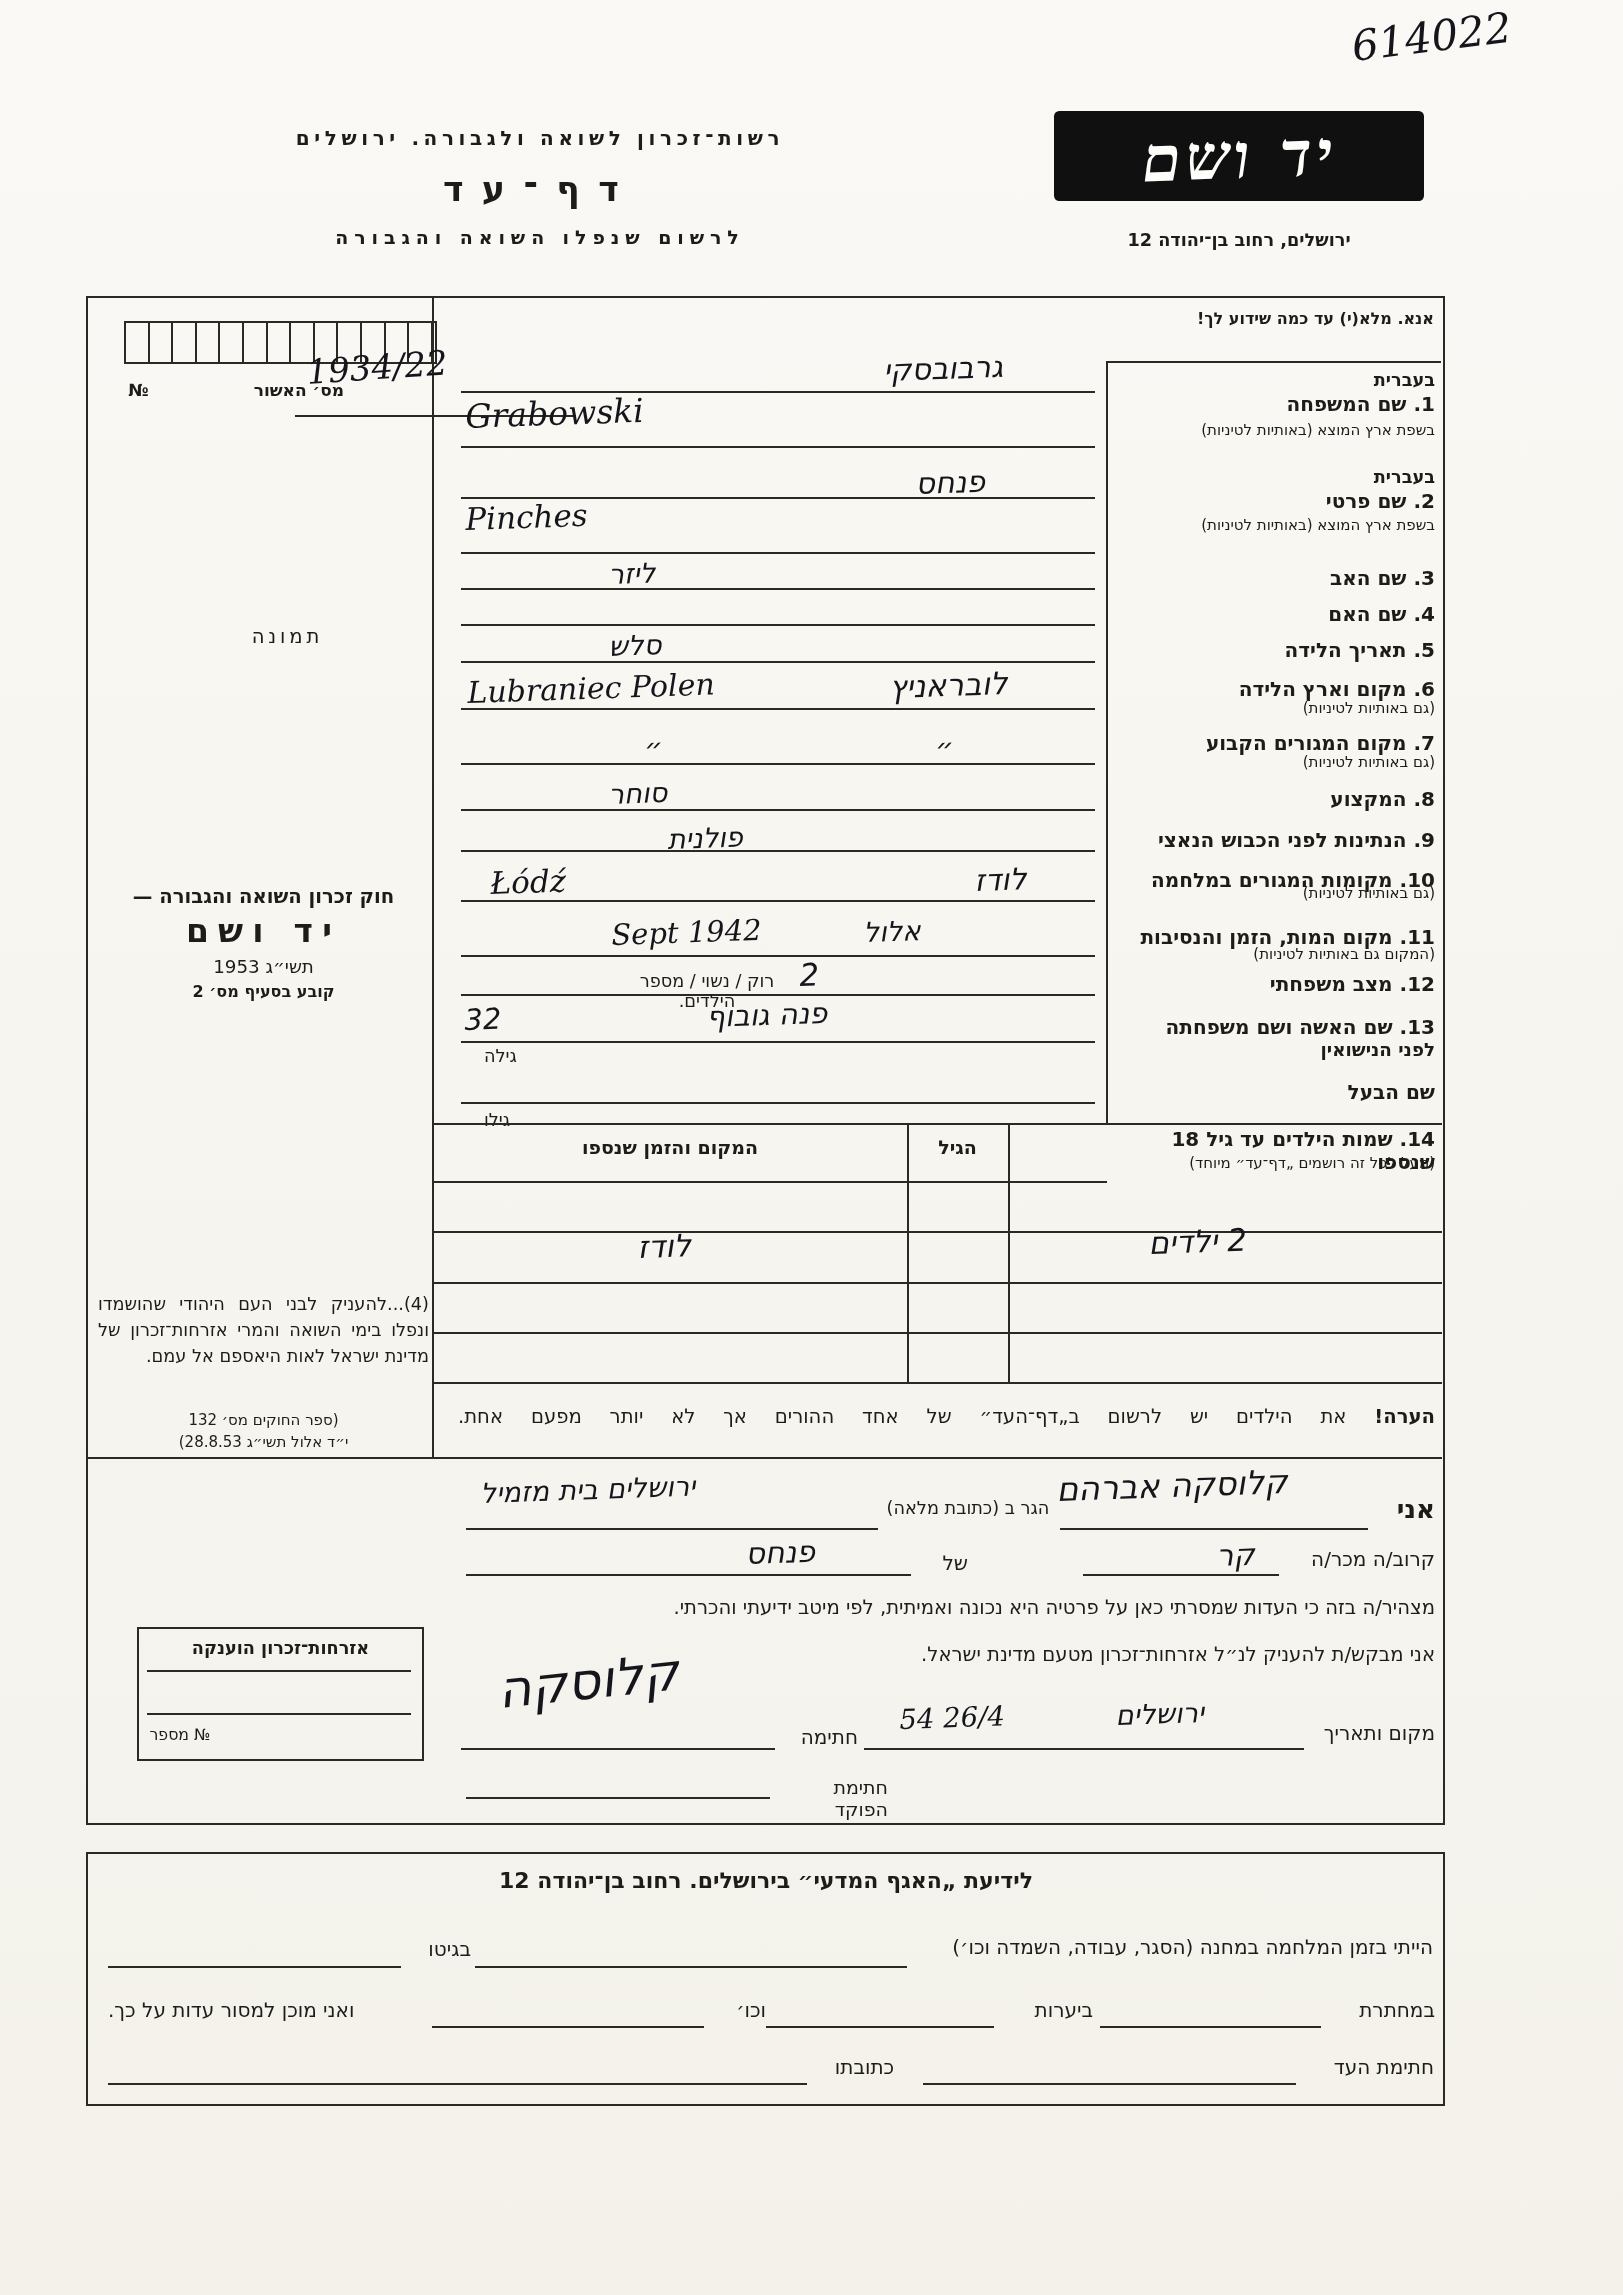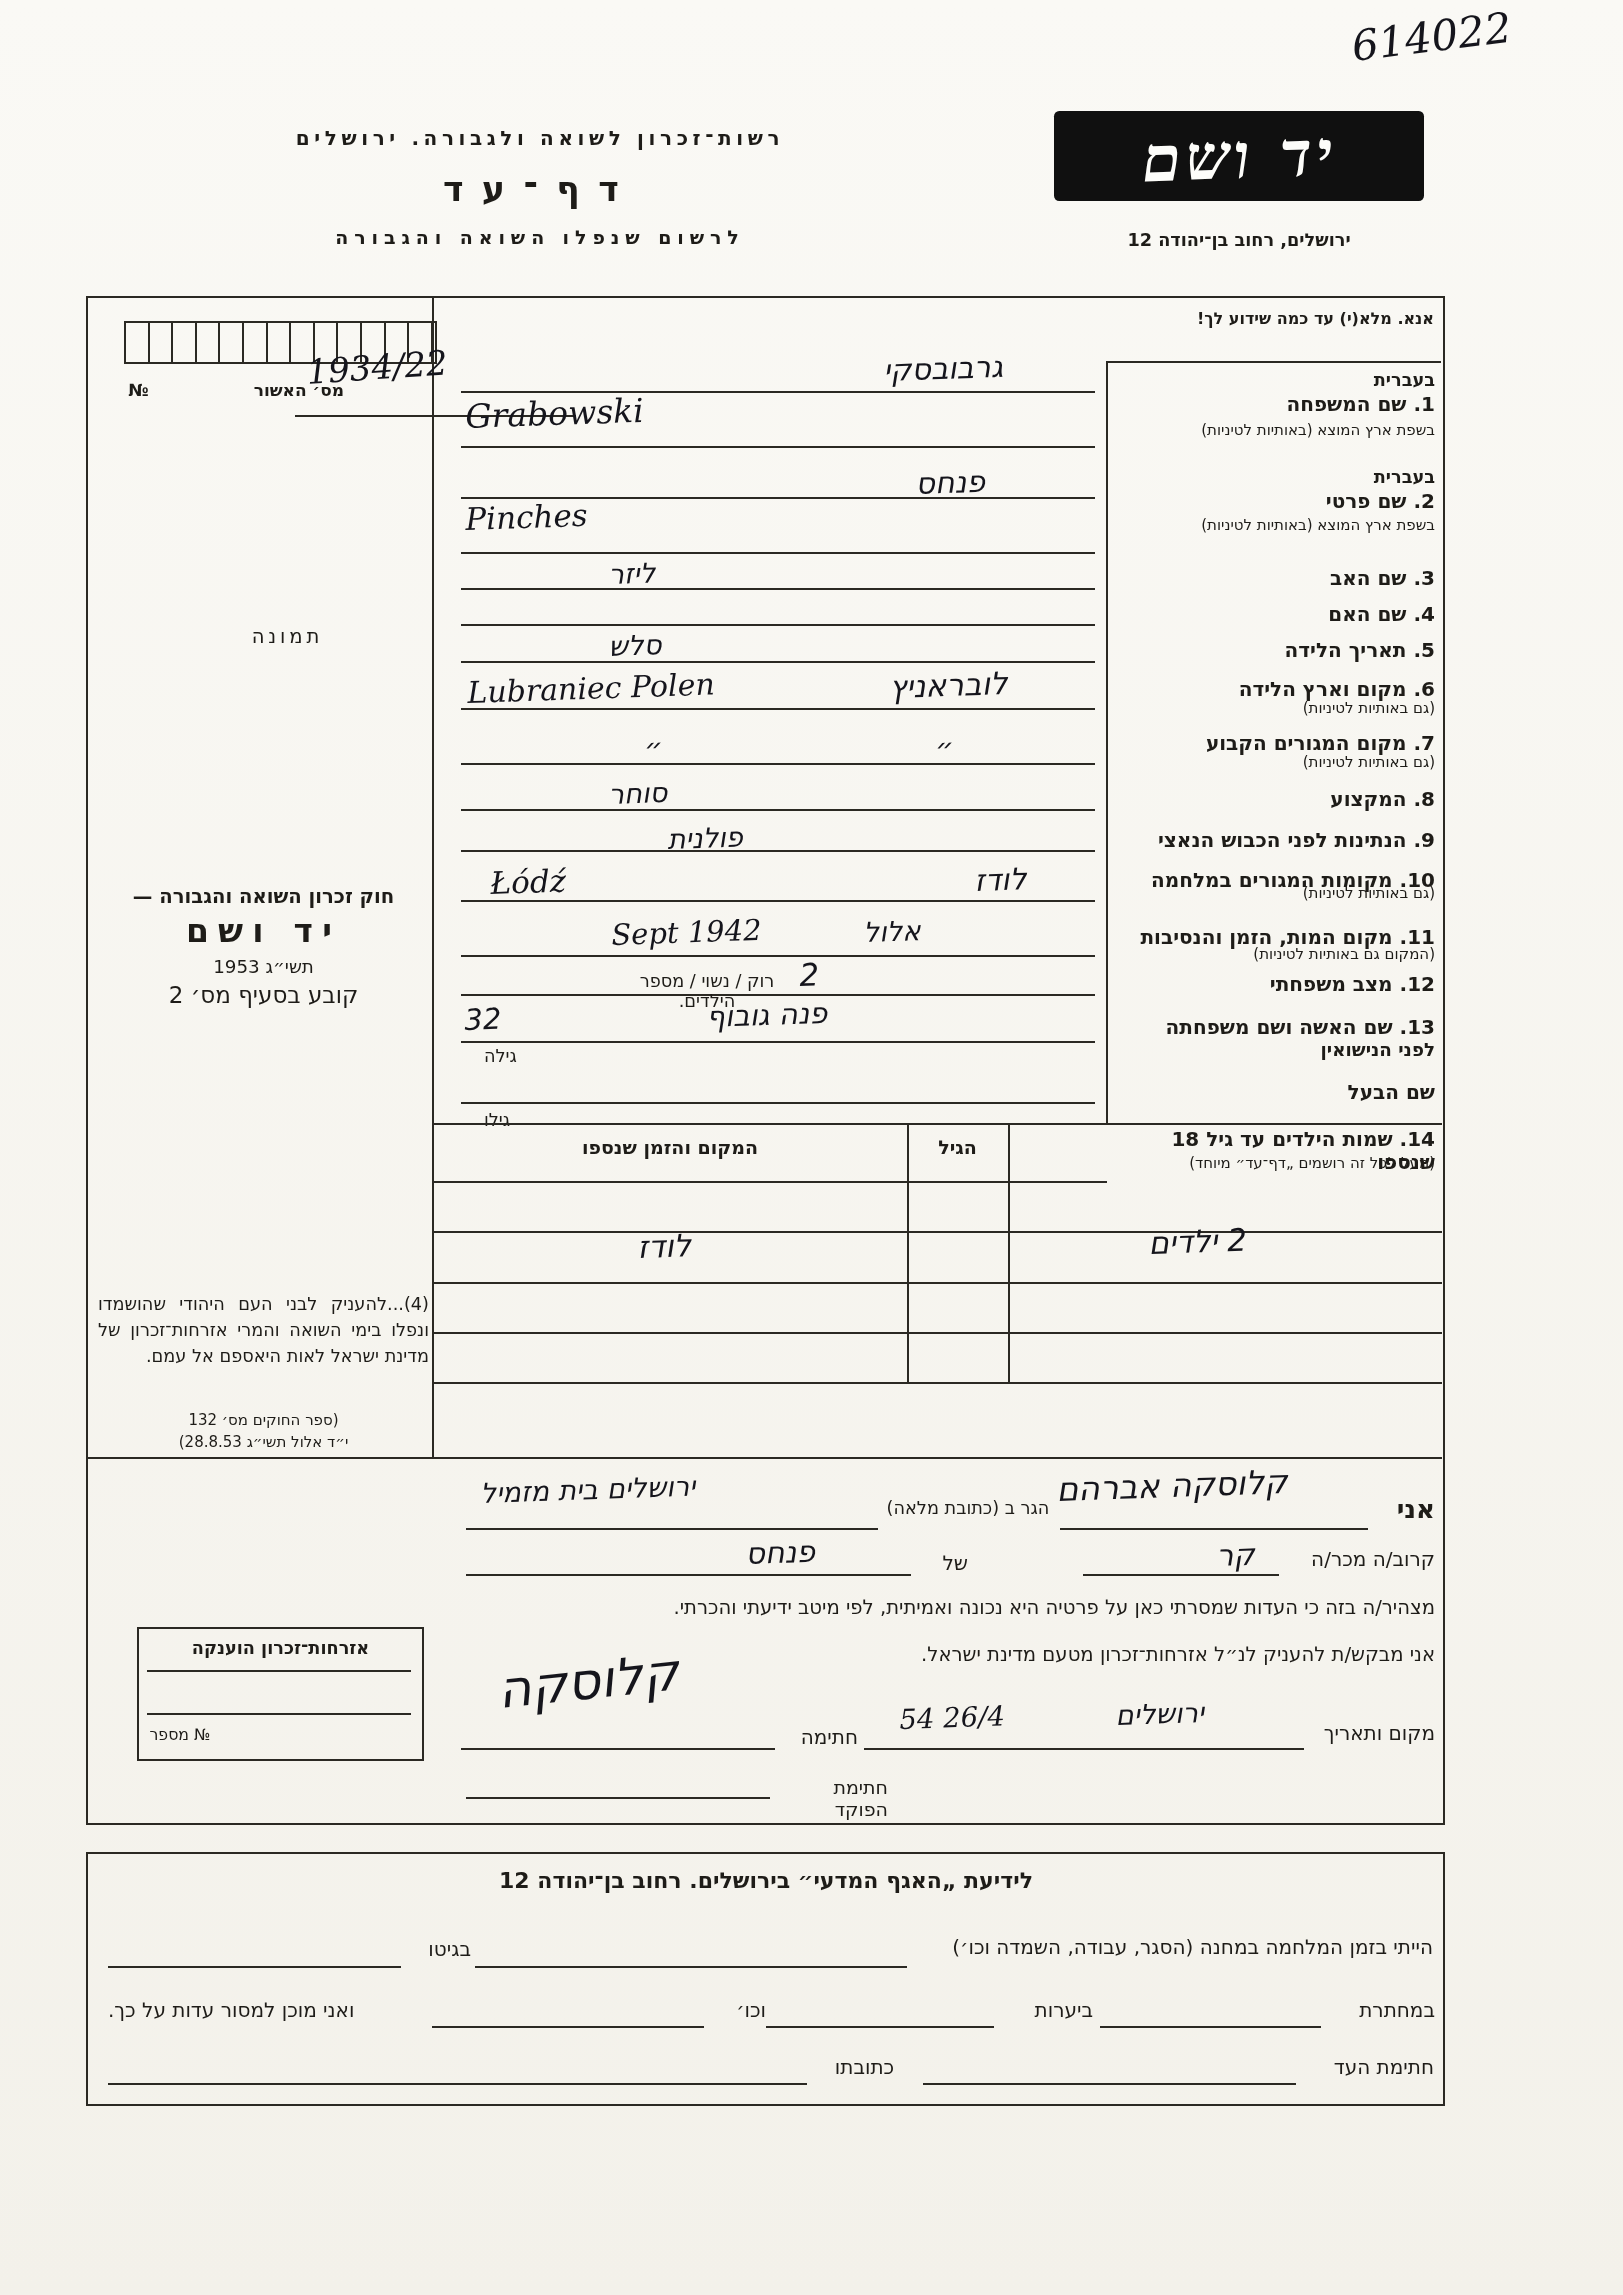--- a/index.html
+++ b/index.html
@@ -122,26 +122,30 @@
   <div class="rule" style="left:433px;top:1181px;width:674px;"></div>
   <div class="rule" style="left:433px;top:1231px;width:1009px;"></div>
   <div class="rule" style="left:433px;top:1282px;width:1009px;"></div>
   <div class="rule" style="left:433px;top:1332px;width:1009px;"></div>
   <div class="rule" style="left:433px;top:1382px;width:1009px;"></div>
   <div class="vrule" style="left:907px;top:1123px;height:259px;"></div>
   <div class="vrule" style="left:1008px;top:1123px;height:259px;"></div>
   <div class="abs ctr" style="left:907px;top:1136px;width:101px;font-size:19px;font-weight:bold;">הגיל</div>
   <div class="abs ctr" style="left:433px;top:1136px;width:474px;font-size:19px;font-weight:bold;">המקום והזמן שנספו</div>
 
+  <div class="note">
+    <b>הערה!</b>
+    <span>את הילדים יש לרשום ב„דף־העד״ של אחד ההורים אך לא יותר מפעם אחת.</span>
+  </div>
   <div class="rule" style="left:88px;top:1457px;width:1354px;"></div>
 
   <div class="law" style="top:885px;font-size:19.6px;font-weight:bold;">חוק זכרון השואה והגבורה —</div>
   <div class="law" style="top:911px;font-size:33px;font-weight:bold;letter-spacing:9.2px;">יד ושם</div>
   <div class="law" style="top:956px;font-size:18.3px;">תשי״ג 1953</div>
-  <div class="law" style="top:982px;font-size:23px;font-weight:normal;">קובע בסעיף מס׳ 2</div>
+  <div class="law" style="top:982px;font-size:16px;font-weight:bold;">קובע בסעיף מס׳ 2</div>
   <div class="lawbody" style="top:1291px;">(4)...להעניק לבני העם היהודי שהושמדו ונפלו בימי השואה והמרי אזרחות־זכרון של מדינת ישראל לאות היאספם אל עמם.</div>
   <div class="law" style="top:1411px;font-size:15px;">(ספר החוקים מס׳ 132</div>
   <div class="law" style="top:1433px;font-size:15px;">י״ד אלול תשי״ג 28.8.53)</div>
 
   <div class="abs" style="left:1375px;top:1494px;width:60px;font-size:26px;font-weight:bold;">אני</div>
   <div class="rule" style="left:1060px;top:1528px;width:308px;"></div>
   <div class="abs ctr" style="left:886px;top:1498px;width:164px;font-size:17.7px;">הגר ב (כתובת מלאה)</div>
   <div class="rule" style="left:466px;top:1528px;width:412px;"></div>
 
   <div class="abs" style="left:1280px;top:1547px;width:155px;text-align:right;font-size:20px;">קרוב/ה מכר/ה</div>

